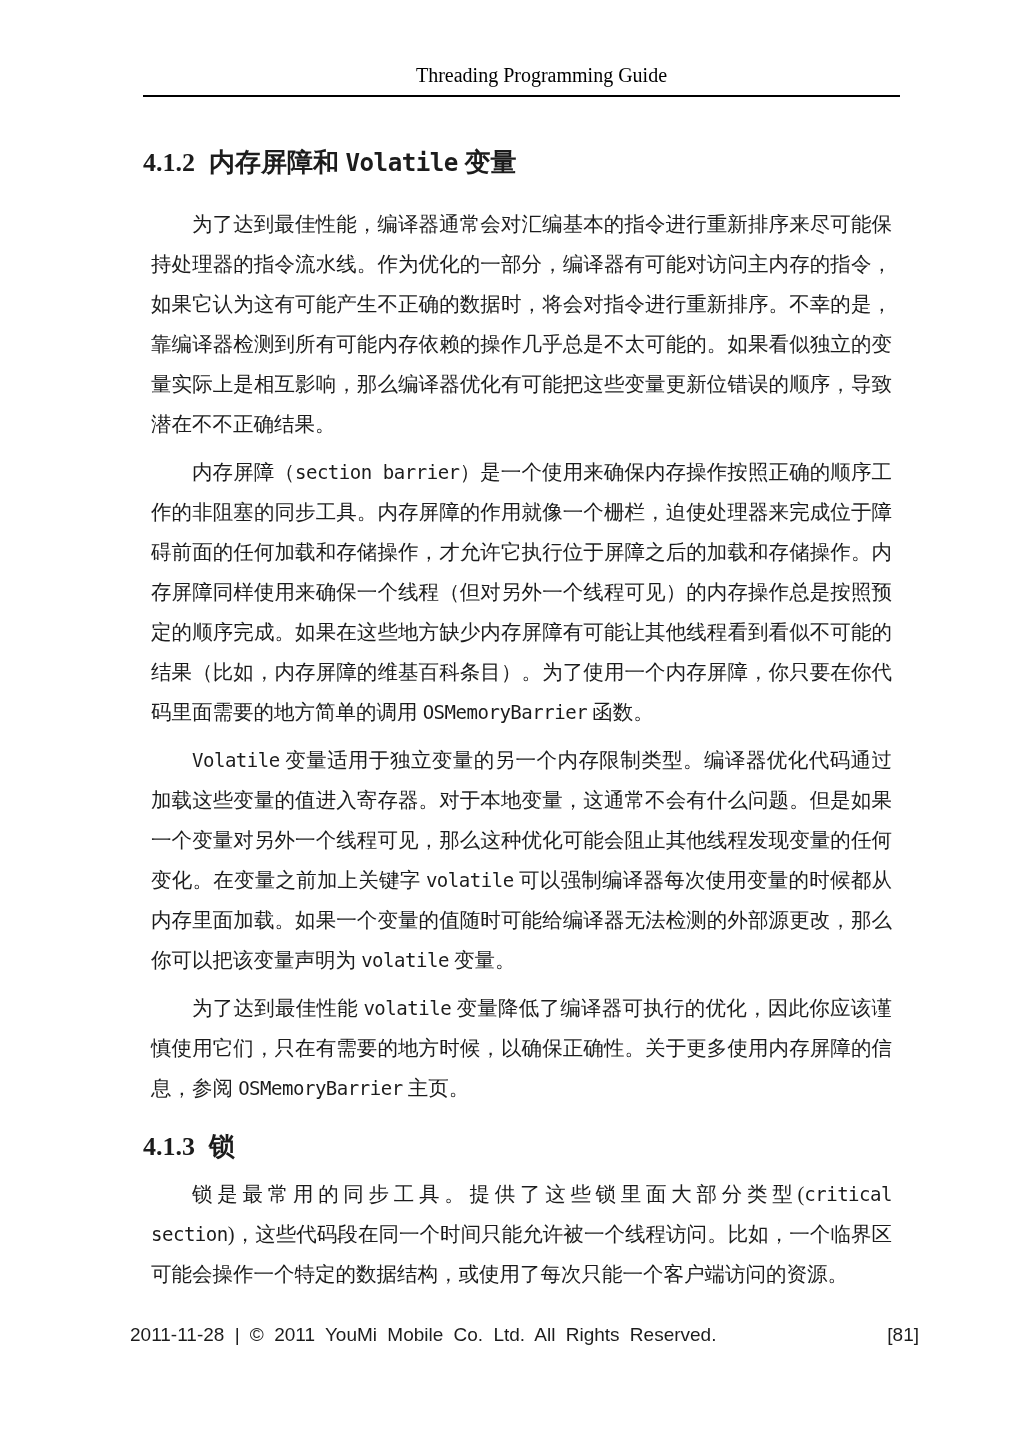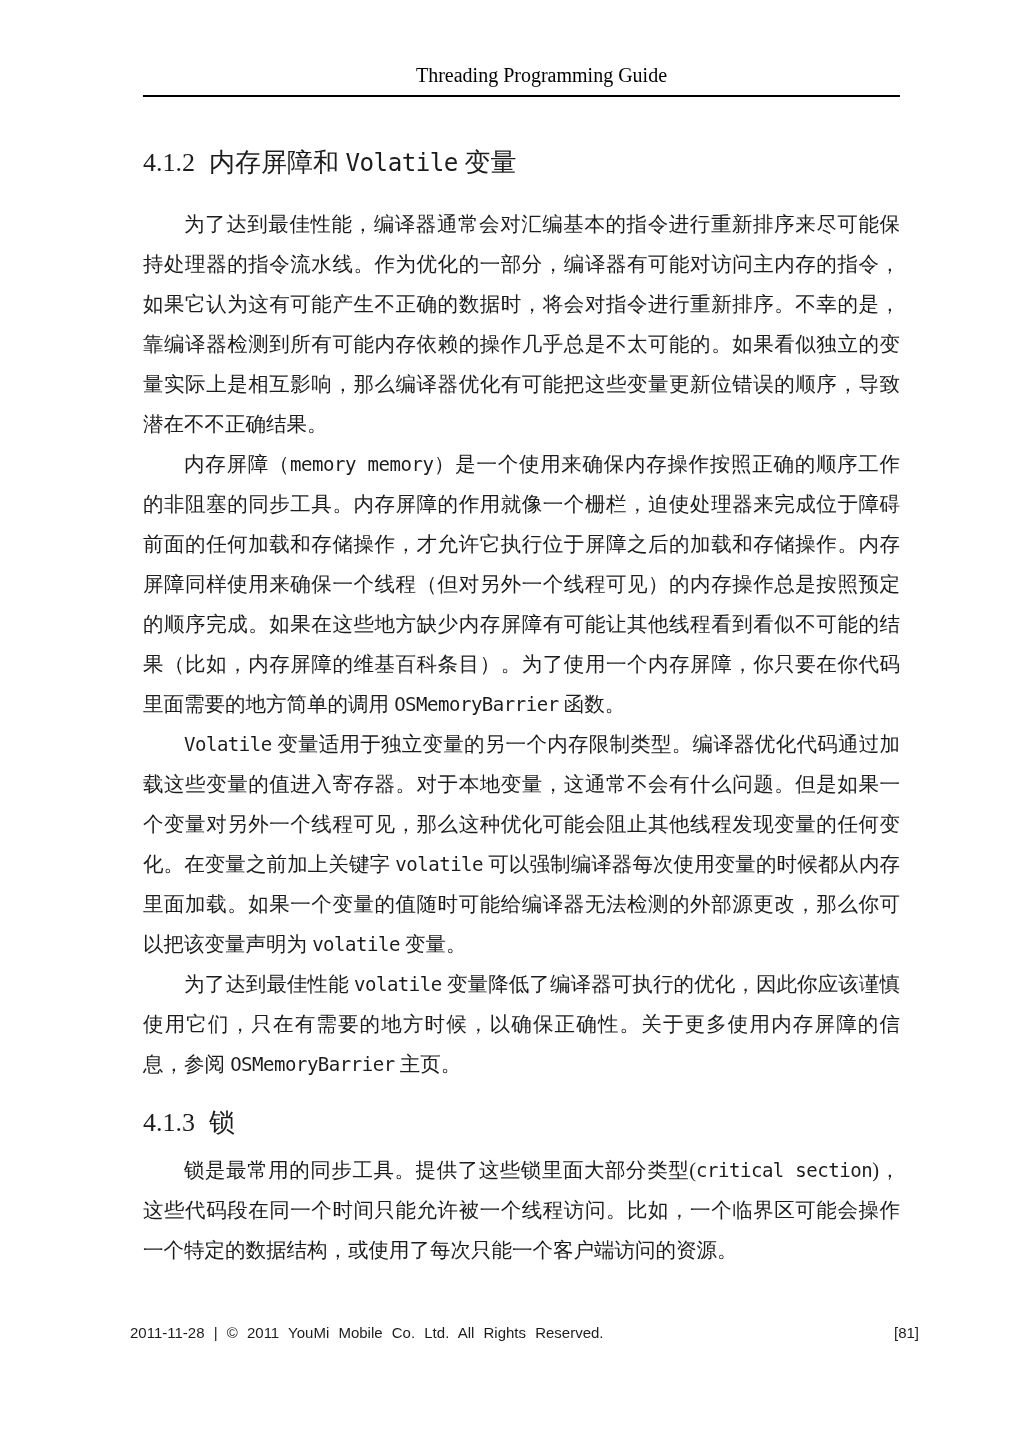--- a/index.html
+++ b/index.html
@@ -32,72 +32,72 @@
   }
   .content {
     position: absolute;
     left: 143px;
     top: 0;
     width: 757px;
     padding-top: 146px;
   }
   h2.section-heading {
     font-size: 26px;
-    font-weight: normal;
+    font-weight: bold;
     line-height: 34px;
     margin: 0 0 24px 0;
     font-family: "Liberation Serif", serif;
   }
   h2.section-heading + * { margin-top: 0; }
   h2.heading-second { margin-top: 22px; margin-bottom: 10px; }
   .heading-number { margin-right: 14px; }
   p.body-para {
-    margin: 0;
+    margin: 8px;
     font-size: 20.5px;
     line-height: 40px;
     text-align: justify;
     text-indent: 2em;
   }
   .mono {
     font-family: "DejaVu Sans Mono", monospace;
     font-size: 0.93em;
     letter-spacing: -0.5px;
   }
   .bold { font-weight: normal; }
   .footer {
     position: absolute;
     left: 130px;
     right: 100px;
     top: 1324px;
     display: flex;
     justify-content: space-between;
     align-items: baseline;
     font-family: "Liberation Sans", sans-serif;
-    font-size: 15px;
+    font-size: 19px;
     color: #1c1c1c;
     word-spacing: 5px;
   }
 </style>
 </head>
 <body>
 
 <div class="page">
 
   <div class="header-title">Threading Programming Guide</div>
   <div class="header-rule"></div>
 
   <div class="content">
 
     <h2 class="section-heading">
       <span class="heading-number">4.1.2</span><span>内存屏障和 </span><span class="mono">Volatile</span><span> 变量</span>
     </h2>
 
     <p class="body-para"><span>为了达到最佳性能，编译器通常会对汇编基本的指令进行重新排序来尽可能保持处理器的指令流水线。作为优化的一部分，编译器有可能对访问主内存的指令，如果它认为这有可能产生不正确的数据时，将会对指令进行重新排序。不幸的是，靠编译器检测到所有可能内存依赖的操作几乎总是不太可能的。如果看似独立的变量实际上是相互影响，那么编译器优化有可能把这些变量更新位错误的顺序，导致潜在不不正确结果。</span></p>
 
-    <p class="body-para"><span>内存屏障（</span><span class="mono">memory memory</span><span>）是一个使用来确保内存操作按照正确的顺序工作的非阻塞的同步工具。内存屏障的作用就像一个栅栏，迫使处理器来完成位于障碍前面的任何加载和存储操作，才允许它执行位于屏障之后的加载和存储操作。内存屏障同样使用来确保一个线程（但对另外一个线程可见）的内存操作总是按照预定的顺序完成。如果在这些地方缺少内存屏障有可能让其他线程看到看似不可能的结果（比如，内存屏障的维基百科条目）。为了使用一个内存屏障，你只要在你代码里面需要的地方简单的调用 </span><span class="mono">OSMemoryBarrier</span><span> 函数。</span></p>
+    <p class="body-para"><span>内存屏障（</span><span class="mono">section barrier</span><span>）是一个使用来确保内存操作按照正确的顺序工作的非阻塞的同步工具。内存屏障的作用就像一个栅栏，迫使处理器来完成位于障碍前面的任何加载和存储操作，才允许它执行位于屏障之后的加载和存储操作。内存屏障同样使用来确保一个线程（但对另外一个线程可见）的内存操作总是按照预定的顺序完成。如果在这些地方缺少内存屏障有可能让其他线程看到看似不可能的结果（比如，内存屏障的维基百科条目）。为了使用一个内存屏障，你只要在你代码里面需要的地方简单的调用 </span><span class="mono">OSMemoryBarrier</span><span> 函数。</span></p>
 
     <p class="body-para"><span class="mono">Volatile</span><span> 变量适用于独立变量的另一个内存限制类型。编译器优化代码通过加载这些变量的值进入寄存器。对于本地变量，这通常不会有什么问题。但是如果一个变量对另外一个线程可见，那么这种优化可能会阻止其他线程发现变量的任何变化。在变量之前加上关键字 </span><span class="mono">volatile</span><span> 可以强制编译器每次使用变量的时候都从内存里面加载。如果一个变量的值随时可能给编译器无法检测的外部源更改，那么你可以把该变量声明为 </span><span class="mono">volatile</span><span> 变量。</span></p>
 
     <p class="body-para"><span>为了达到最佳性能 </span><span class="mono">volatile</span><span> 变量降低了编译器可执行的优化，因此你应该谨慎使用它们，只在有需要的地方时候，以确保正确性。关于更多使用内存屏障的信息，参阅 </span><span class="mono">OSMemoryBarrier</span><span> 主页。</span></p>
 
     <h2 class="section-heading heading-second">
       <span class="heading-number">4.1.3</span><span>锁</span>
     </h2>
 
     <p class="body-para"><span>锁是最常用的同步工具。提供了这些锁里面大部分类型(</span><span class="mono bold">critical section</span><span>)，这些代码段在同一个时间只能允许被一个线程访问。比如，一个临界区可能会操作一个特定的数据结构，或使用了每次只能一个客户端访问的资源。</span></p>

